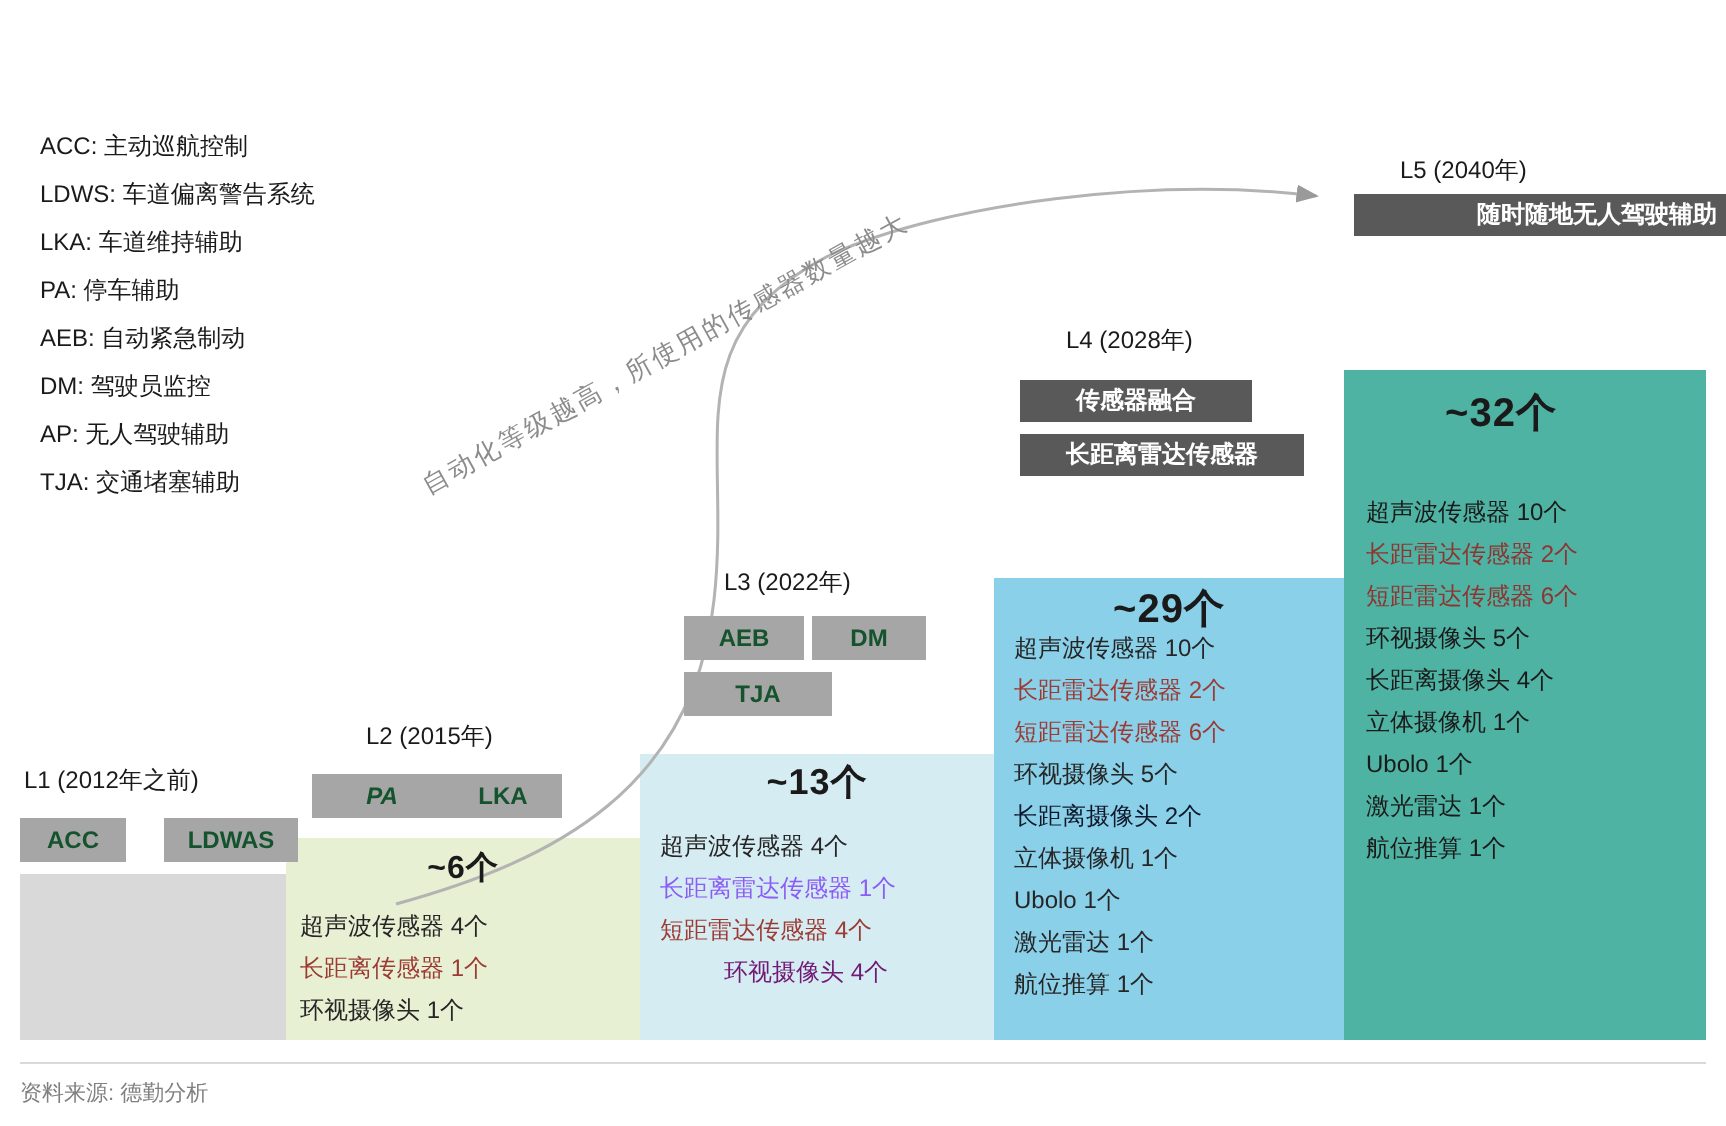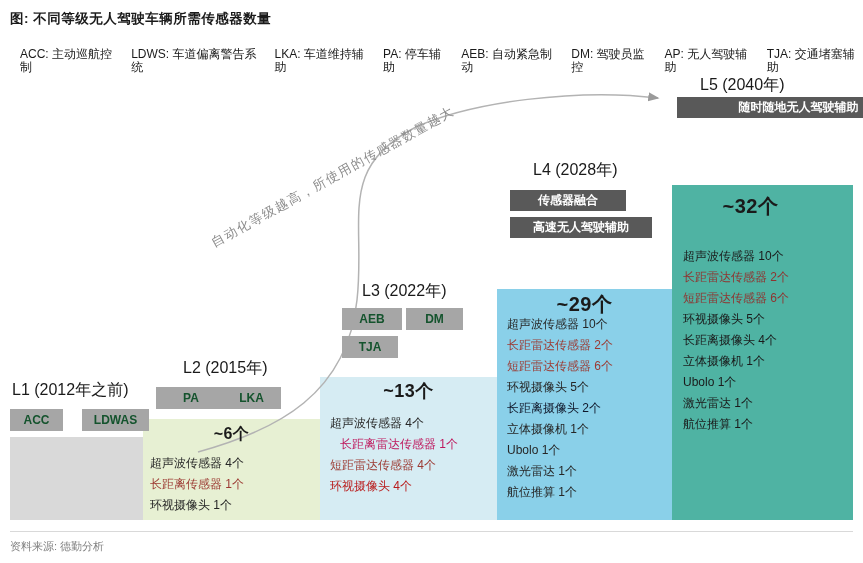--- a/index.html
+++ b/index.html
@@ -1,41 +1,40 @@
 <!DOCTYPE html>
 <html><head>
 <meta charset="utf-8">
 <style>
   html,body { margin:0; padding:0; background:#ffffff; }
   .canvas { position:relative; width:863px; height:563px; background:#ffffff; overflow:hidden;
             font-family:"Liberation Sans","DejaVu Sans",sans-serif; color:#1a1a1a; }
   .abs { position:absolute; }
   .title { left:10px; top:10px; font-size:13.5px; font-weight:bold; letter-spacing:0.5px; }
-  .legend { left:20px; top:48px; display:flex; gap:11px;
+  .legend { left:20px; top:67px; display:flex; flex-direction:column; gap:11px;
             font-size:12px; line-height:13px; }
   .block { bottom:43px; }
-  .lvl-label { font-size:16px; line-height:14px; }
+  .lvl-label { font-size:12px; line-height:14px; }
   .tag { color:#14532d; font-weight:bold; font-size:12px; text-align:center;
          height:22px; line-height:22px; }
   .feature { color:#ffffff; font-weight:bold; font-size:12px; text-align:center;
              height:21px; line-height:21px; }
   .count { font-weight:bold; text-align:center; letter-spacing:0.5px; }
   .list { display:flex; flex-direction:column; gap:8px; font-size:12px; line-height:13px; }
   .annotation { left:208px; top:236px; color:#8c8c8c; font-size:13px; letter-spacing:1.5px;
                 transform:rotate(-29deg); transform-origin:0 0; white-space:nowrap; }
   .curve { left:0; top:0; pointer-events:none; }
   .divider { left:10px; top:531px; width:843px; height:1px; background:#d9d9d9; }
   .source { left:10px; top:539px; font-size:11px; color:#808080; }
 </style>
 </head>
 <body>
 
 <div class="canvas">
 
-  <div class="abs title">图: 不同等级无人驾驶车辆所需传感器数量</div>
 
   <div class="abs legend">
     <div>ACC: 主动巡航控制</div>
     <div>LDWS: 车道偏离警告系统</div>
     <div>LKA: 车道维持辅助</div>
     <div>PA: 停车辅助</div>
     <div>AEB: 自动紧急制动</div>
     <div>DM: 驾驶员监控</div>
     <div>AP: 无人驾驶辅助</div>
     <div>TJA: 交通堵塞辅助</div>
@@ -59,46 +58,46 @@
   <div class="abs annotation">自动化等级越高，所使用的传感器数量越大</div>
 
   <div class="abs lvl-label" style="left:12px;top:383px">L1 (2012年之前)</div>
   <div class="abs lvl-label" style="left:183px;top:361px">L2 (2015年)</div>
   <div class="abs lvl-label" style="left:362px;top:284px">L3 (2022年)</div>
   <div class="abs lvl-label" style="left:533px;top:163px">L4 (2028年)</div>
   <div class="abs lvl-label" style="left:700px;top:78px">L5 (2040年)</div>
 
   <div class="abs tag" style="left: 10px; top: 409px; width: 53px; background: rgb(166, 166, 166);" title="ACC">ACC</div>
   <div class="abs tag" style="left: 67px; top: 409px; width: 67px; background: rgb(166, 166, 166); margin-left: 15px;">LDWAS</div>
-  <div class="abs tag" style="left: 156px; top: 387px; width: 70px; background: rgb(166, 166, 166);">PA</div>
+  <div class="abs tag" style="left: 156px; top: 387px; width: 70px; background: rgb(166, 166, 166); font-style: italic;">PA</div>
   <div class="abs tag" style="left: 222px; top: 387px; width: 59px; background: rgb(166, 166, 166);">LKA</div>
   <div class="abs tag" style="left: 342px; top: 308px; width: 60px; background: rgb(166, 166, 166);">AEB</div>
   <div class="abs tag" style="left: 406px; top: 308px; width: 57px; background: rgb(166, 166, 166);">DM</div>
-  <div class="abs tag" style="left: 342px; top: 336px; width: 56px; background: rgb(166, 166, 166);">TJA</div>
+  <div class="abs tag" style="left: 342px; top: 336px; width: 74px; background: rgb(166, 166, 166);">TJA</div>
 
   <div class="abs feature" style="left: 510px; top: 190px; width: 116px; background: rgb(89, 89, 89);">传感器融合</div>
-  <div class="abs feature" style="left: 510px; top: 217px; width: 142px; background: rgb(89, 89, 89);">高速无人驾驶辅助</div>
+  <div class="abs feature" style="left: 510px; top: 217px; width: 142px; background: rgb(89, 89, 89);">长距离雷达传感器</div>
   <div class="abs feature" style="left: 677px; top: 97px; width: 163px; background: rgb(89, 89, 89); padding-left: 40px;">随时随地无人驾驶辅助</div>
 
   <div class="abs count" style="left:143px;top:424px;width:177px;font-size:16px">~6个</div>
   <div class="abs count" style="left:320px;top:379px;width:177px;font-size:18px">~13个</div>
   <div class="abs count" style="left:497px;top:291px;width:175px;font-size:20px">~29个</div>
   <div class="abs count" style="left:672px;top:193px;width:157px;font-size:20px">~32个</div>
 
   <div class="abs list" style="left:150px;top:457px">
     <span style="color: rgb(38, 38, 38);">超声波传感器 4个</span>
     <span style="color: rgb(156, 58, 51);">长距离传感器 1个</span>
     <span style="color: rgb(38, 38, 38);">环视摄像头 1个</span>
   </div>
 
   <div class="abs list" style="left:330px;top:417px">
     <span style="color: rgb(38, 38, 38);">超声波传感器 4个</span>
-    <span style="color: #be185d; margin-left: 10px;">长距离雷达传感器 1个</span>
+    <span style="color: #8b5cf6;">长距离雷达传感器 1个</span>
     <span style="color: rgb(156, 58, 51);">短距雷达传感器 4个</span>
-    <span style="color: #b91c1c;">环视摄像头 4个</span>
+    <span style="color: #701a75; margin-left: 32px;">环视摄像头 4个</span>
   </div>
 
   <div class="abs list" style="left:507px;top:318px">
     <span style="color: rgb(38, 38, 38);">超声波传感器 10个</span>
     <span style="color: rgb(156, 58, 51);">长距雷达传感器 2个</span>
     <span style="color: rgb(156, 58, 51);">短距雷达传感器 6个</span>
     <span style="color: rgb(38, 38, 38);">环视摄像头 5个</span>
     <span style="color: #0f172a;">长距离摄像头 2个</span>
     <span style="color: rgb(38, 38, 38);">立体摄像机 1个</span>
     <span style="color: rgb(38, 38, 38);">Ubolo 1个</span>

